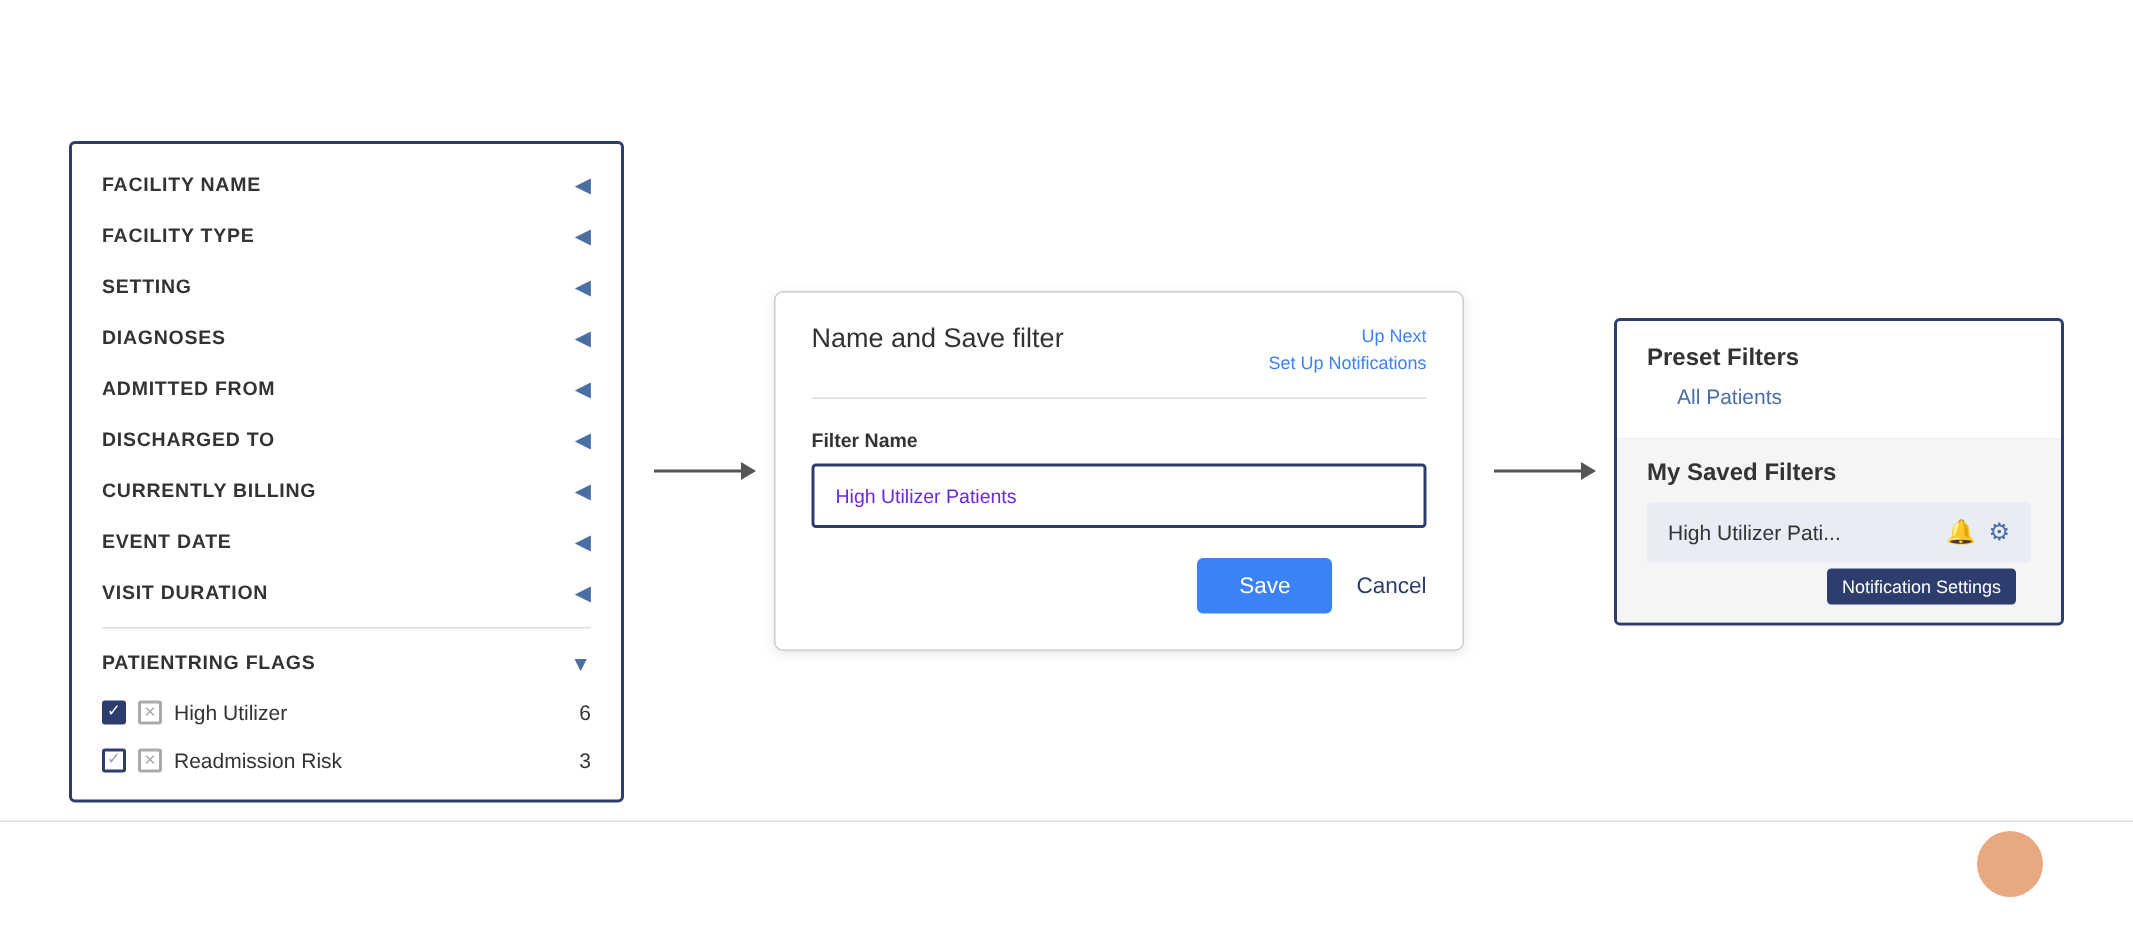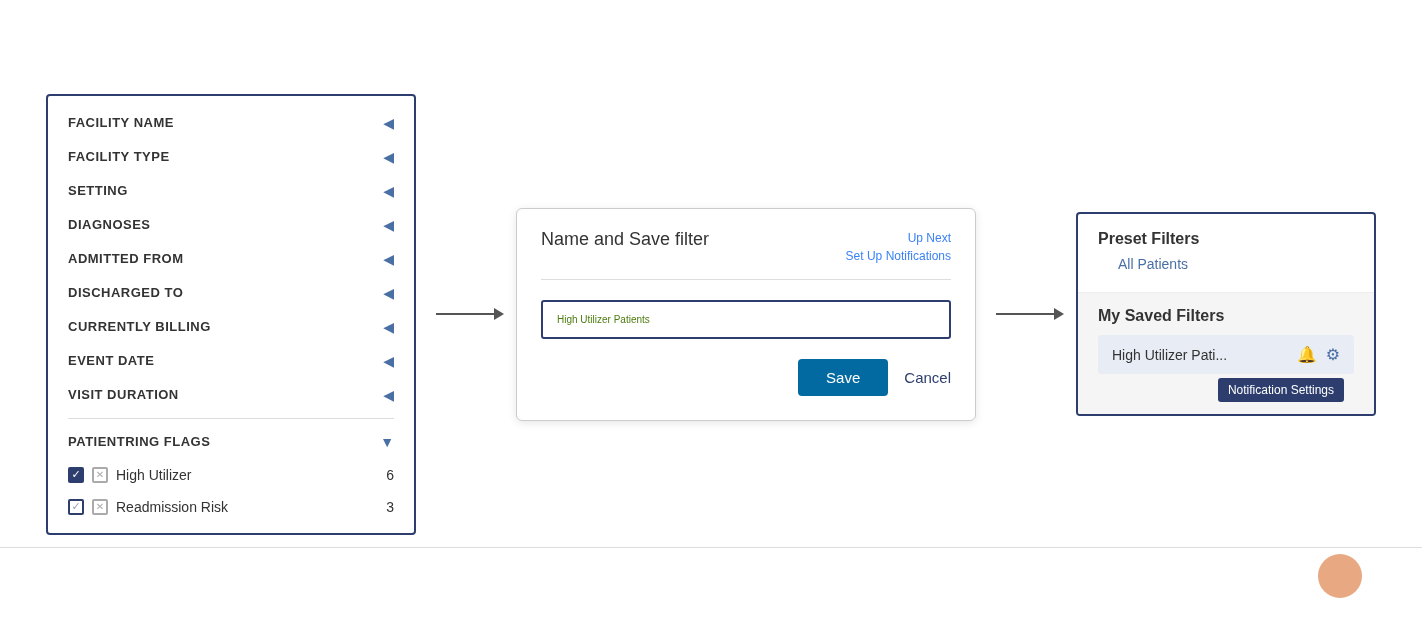--- a/index.html
+++ b/index.html
@@ -225,35 +225,35 @@
       font-weight: 700;
       color: #333;
       margin-bottom: 8px;
     }
 
     .filter-name-input {
       width: 100%;
       padding: 12px 14px;
       border: 2px solid #2d3e6e;
       border-radius: 3px;
-      font-size: 10px;
-      color: #4d7c0f;
+      font-size: 13px;
+      color: #6d28d9;
       outline: none;
     }
 
     .modal-actions {
       display: flex;
       justify-content: flex-end;
       gap: 16px;
       margin-top: 20px;
       align-items: center;
     }
 
     .save-button {
-      background: #0369a1;
+      background: #3b82f6;
       color: white;
       border: none;
       padding: 10px 28px;
       border-radius: 4px;
       font-size: 15px;
       cursor: pointer;
       font-weight: 500;
     }
 
     .cancel-button {
@@ -451,20 +451,21 @@
   <div class="save-filter-modal">
     <div class="modal-header">
       <span class="modal-title">Name and Save filter</span>
       <div class="modal-next-info">
         <div>Up Next</div>
         <div>Set Up Notifications</div>
       </div>
     </div>
     <hr class="modal-divider">
     <div class="modal-body">
+      <div class="field-label">Filter Name</div>
       <input class="filter-name-input" type="text" value="High Utilizer Patients" style="">
       <div class="modal-actions">
         <button class="save-button">Save</button>
         <button class="cancel-button">Cancel</button>
       </div>
     </div>
   </div>
 
   <div class="arrow-container">
     <div class="arrow-line"></div>

